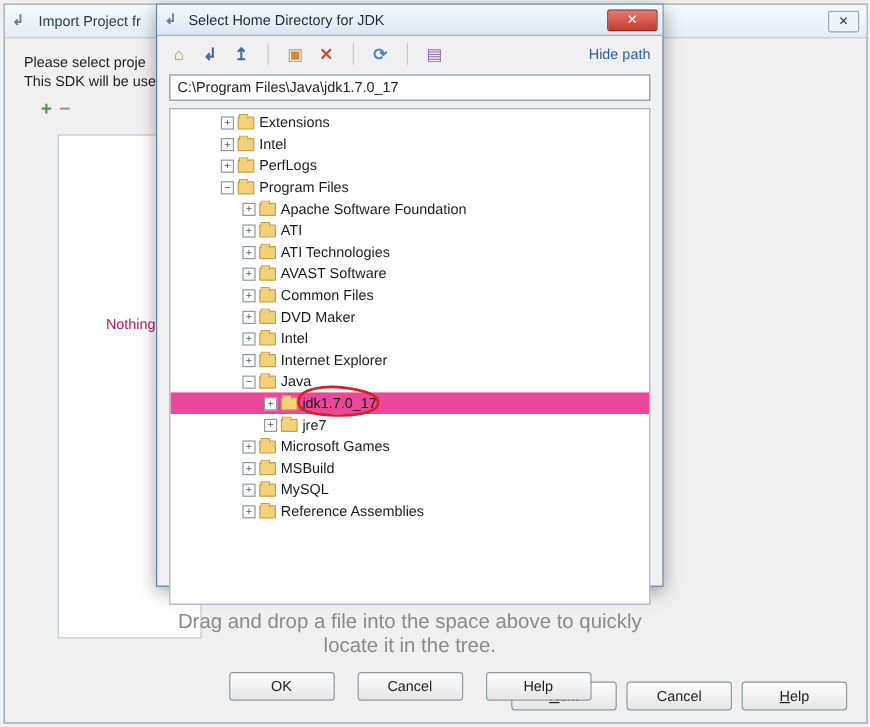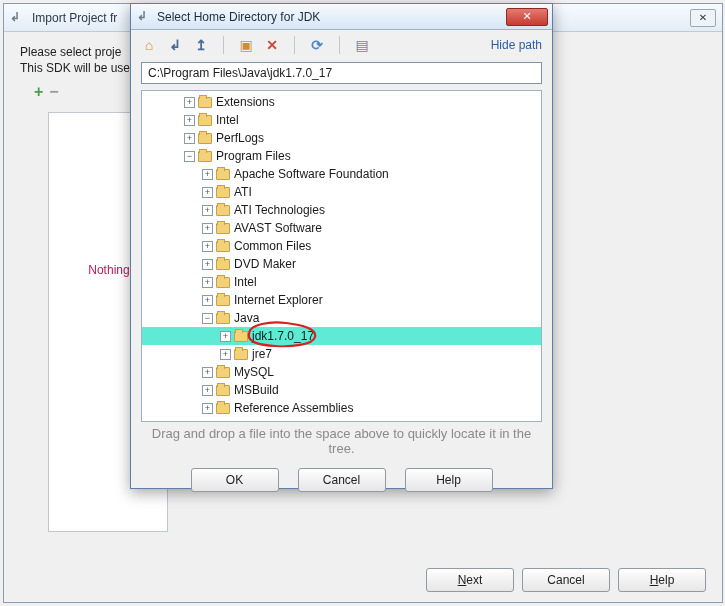--- a/index.html
+++ b/index.html
@@ -72,33 +72,33 @@
     .ic-list { color:#8a6aa8; }
     .toolbar .spacer { flex:1; }
     .hide-path { color:#2c5ea6; cursor:pointer;text-align:right; }
 
     .path-input {
       margin: 2px 10px 6px 10px; height: 22px; width: calc(100% - 20px);
       border: 1px solid #7e93a8; background:#fff; padding: 0 6px; color:#222;
     }
 
     .tree-panel {
-      margin: 0 10px; height: 332px; background:#fff; border:1px solid #9fb0c0; overflow:hidden; position:relative;
+      margin: 0 10px; height: 414px; background:#fff; border:1px solid #9fb0c0; overflow:hidden; position:relative;
     }
     .tree-scroll { position:absolute; inset:0; overflow-y:auto; overflow-x:hidden; }
     .tree { padding: 2px 0; }
     .node { display:flex; align-items:center; height:18px; white-space:nowrap; padding-right:6px; }
-    .node.sel { background:#5eead4; }
+    .node.sel { background:#ec4899; }
     .toggle { width:11px; height:11px; border:1px solid #8a9aa8; background:#fff; color:#555; font-size:9px; line-height:9px; text-align:center; margin-right:3px; cursor:pointer; flex:0 0 auto; }
     .toggle.expanded::before{content:"−";} .toggle.collapsed::before{content:"+";}
     .spacer-indent { flex:0 0 auto; }
     .folder-icon { width:14px; height:11px; background:#f3d07a; border:1px solid #caa043; border-radius:1px; margin-right:4px; flex:0 0 auto; position:relative; }
     .folder-icon::before { content:""; position:absolute; left:0; top:-3px; width:6px; height:3px; background:#f3d07a; border:1px solid #caa043; border-bottom:none; border-radius:1px 1px 0 0; }
     .node-label { color:#1a1a1a; }
-    .hint { color:#8a8a8a; text-align:center; margin:4px 10px 12px; font-size:13px; }
+    .hint { color:#8a8a8a; text-align:center; margin:4px 10px 12px; font-size:17px; }
 
     .modal-buttons { display:flex; gap:19px; justify-content:center; margin-top:12px; }
 
     
     .red-annot {
       position:absolute; left:241px; top:320px; width:80px; height:28px; pointer-events:none; z-index:50;
     }
     .red-annot svg { width:100%; height:100%; }
 
     
@@ -254,27 +254,33 @@
           <div class="node">
             <span class="spacer-indent" style="width: 78px;"></span>
             <span class="toggle collapsed"></span>
             <span class="folder-icon"></span>
             <span class="node-label">jre7</span>
           </div>
           <div class="node">
             <span class="spacer-indent" style="width: 60px;"></span>
             <span class="toggle collapsed"></span>
             <span class="folder-icon"></span>
+            <span class="node-label">Microsoft Games</span>
+          </div>
+          <div class="node">
+            <span class="spacer-indent" style="width: 60px;"></span>
+            <span class="toggle collapsed"></span>
+            <span class="folder-icon"></span>
+            <span class="node-label">MSBuild</span>
+          </div>
+          <div class="node">
+            <span class="spacer-indent" style="width: 60px;"></span>
+            <span class="toggle collapsed"></span>
+            <span class="folder-icon"></span>
             <span class="node-label">MySQL</span>
-          </div>
-          <div class="node">
-            <span class="spacer-indent" style="width: 60px;"></span>
-            <span class="toggle collapsed"></span>
-            <span class="folder-icon"></span>
-            <span class="node-label">MSBuild</span>
           </div>
           <div class="node">
             <span class="spacer-indent" style="width: 60px;"></span>
             <span class="toggle collapsed"></span>
             <span class="folder-icon"></span>
             <span class="node-label">Reference Assemblies</span>
           </div>
         </div>
     </div>
   </div>

